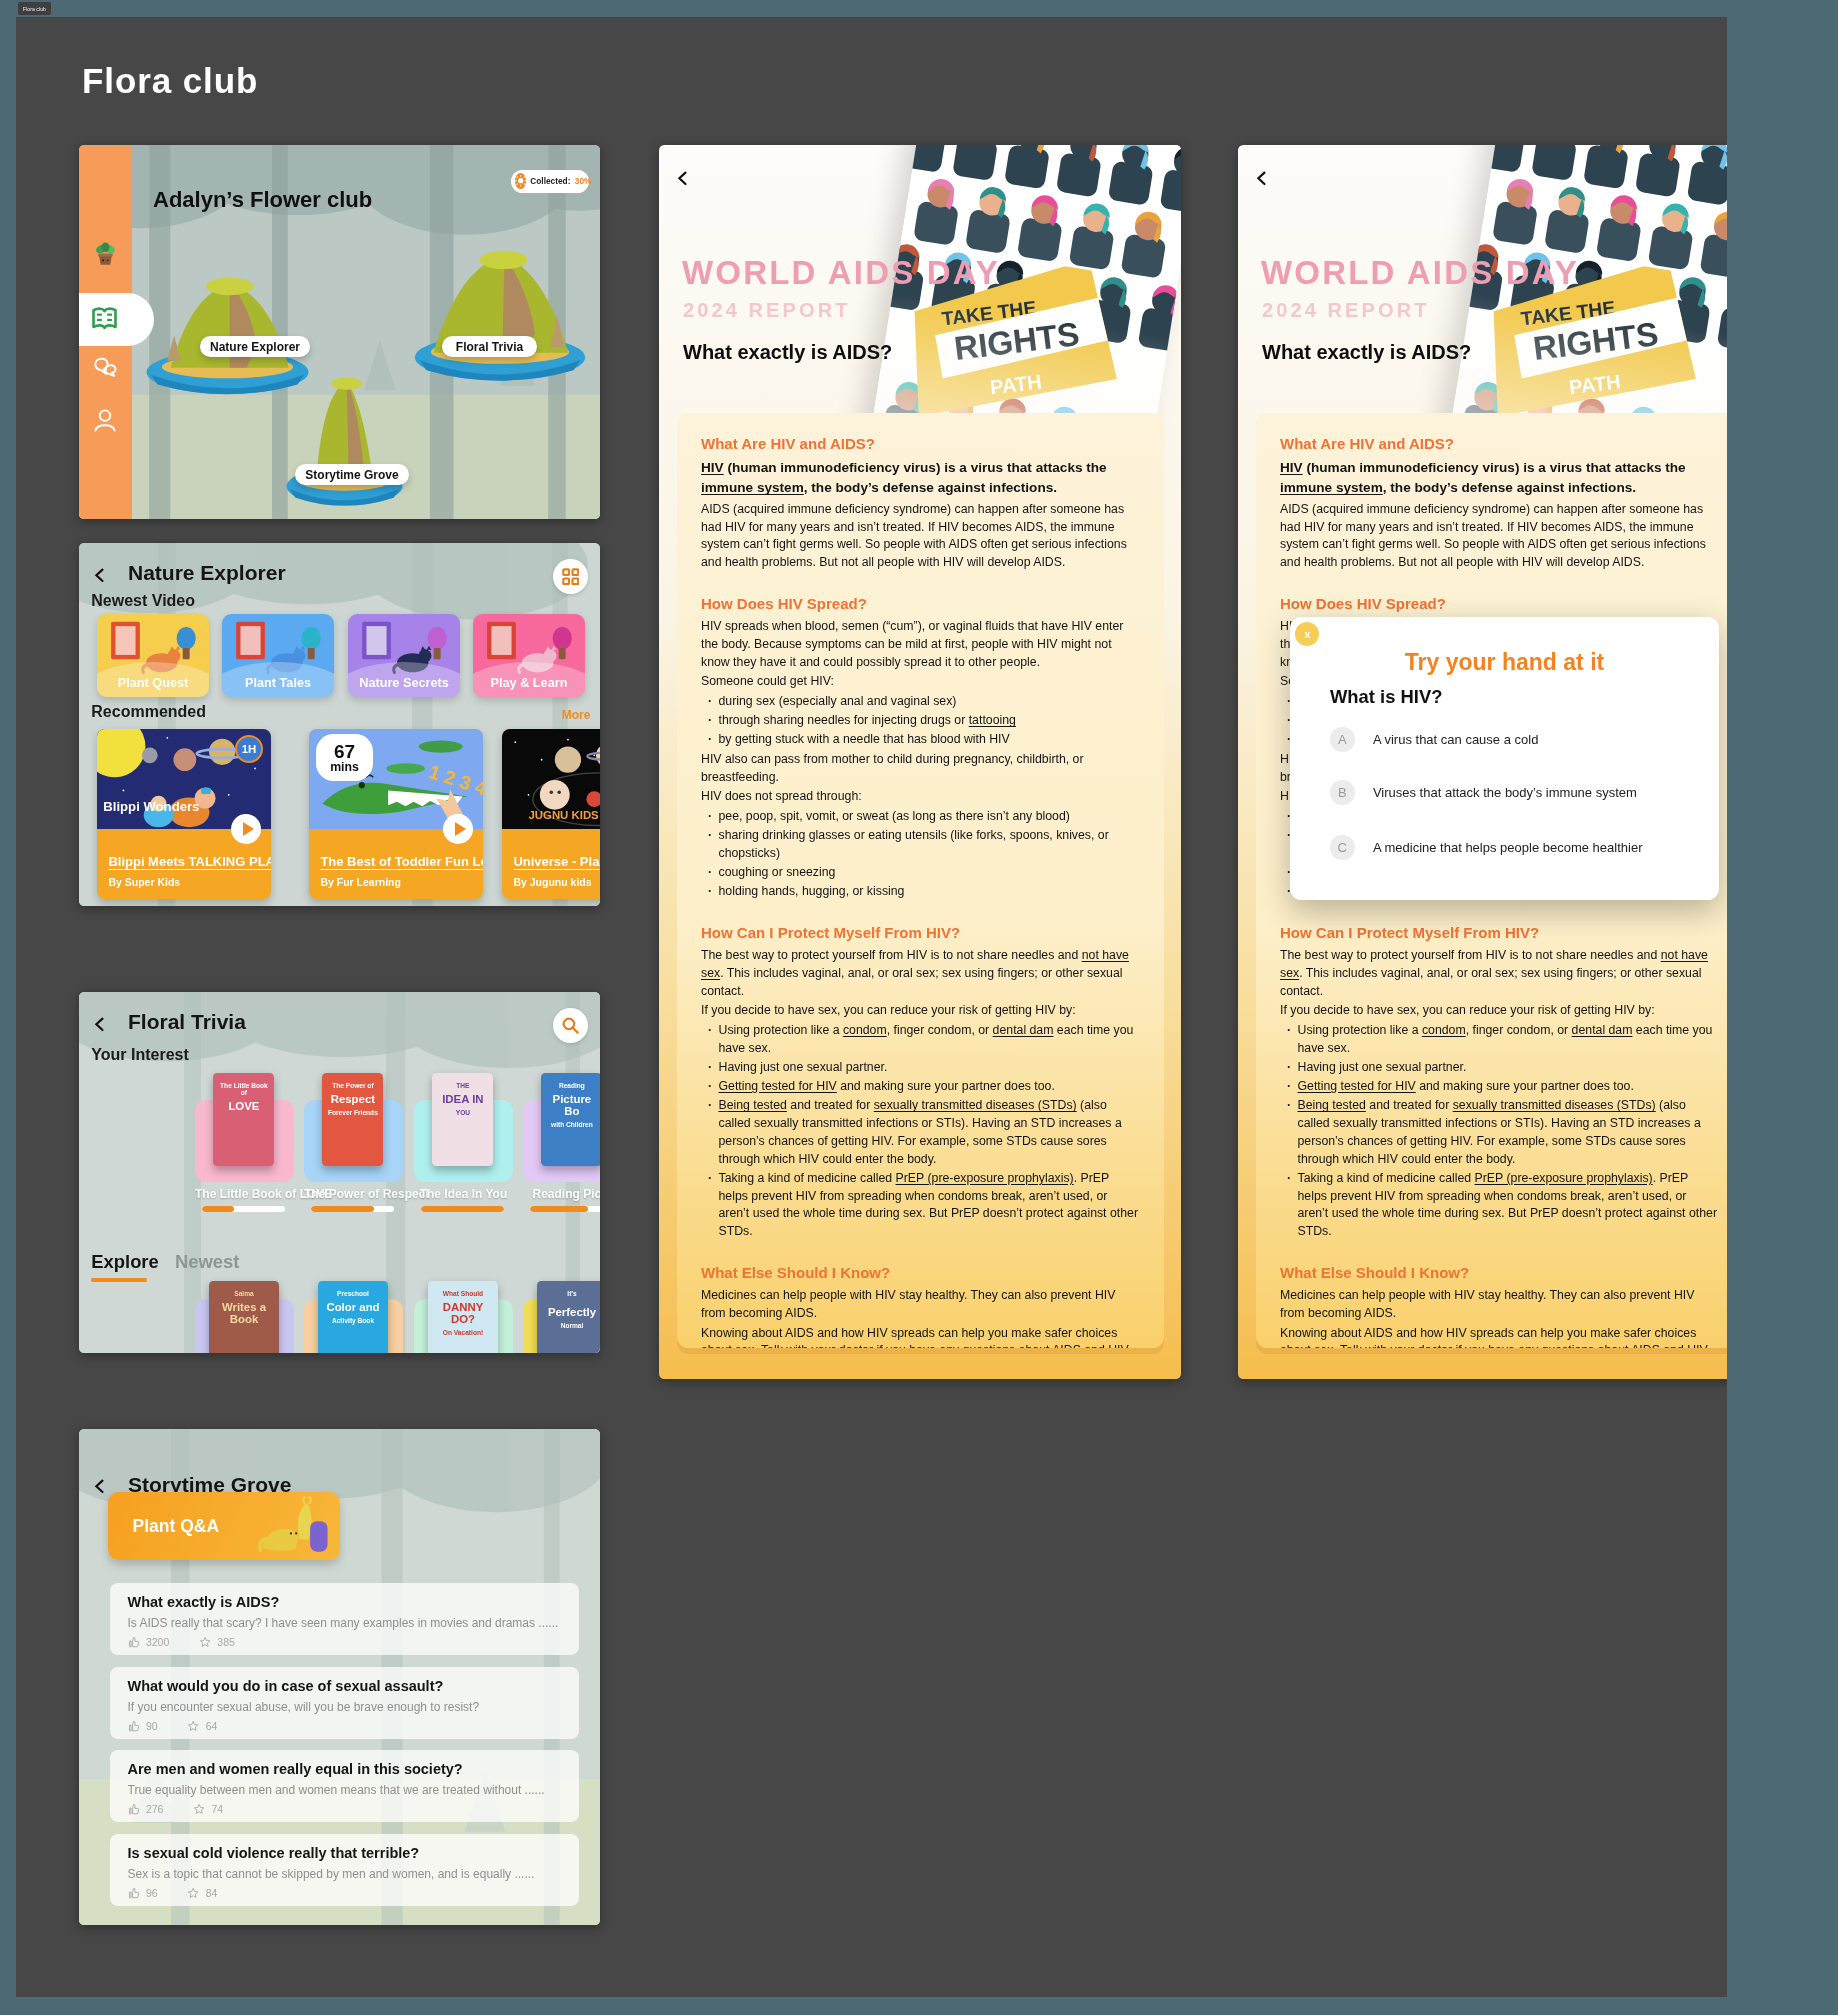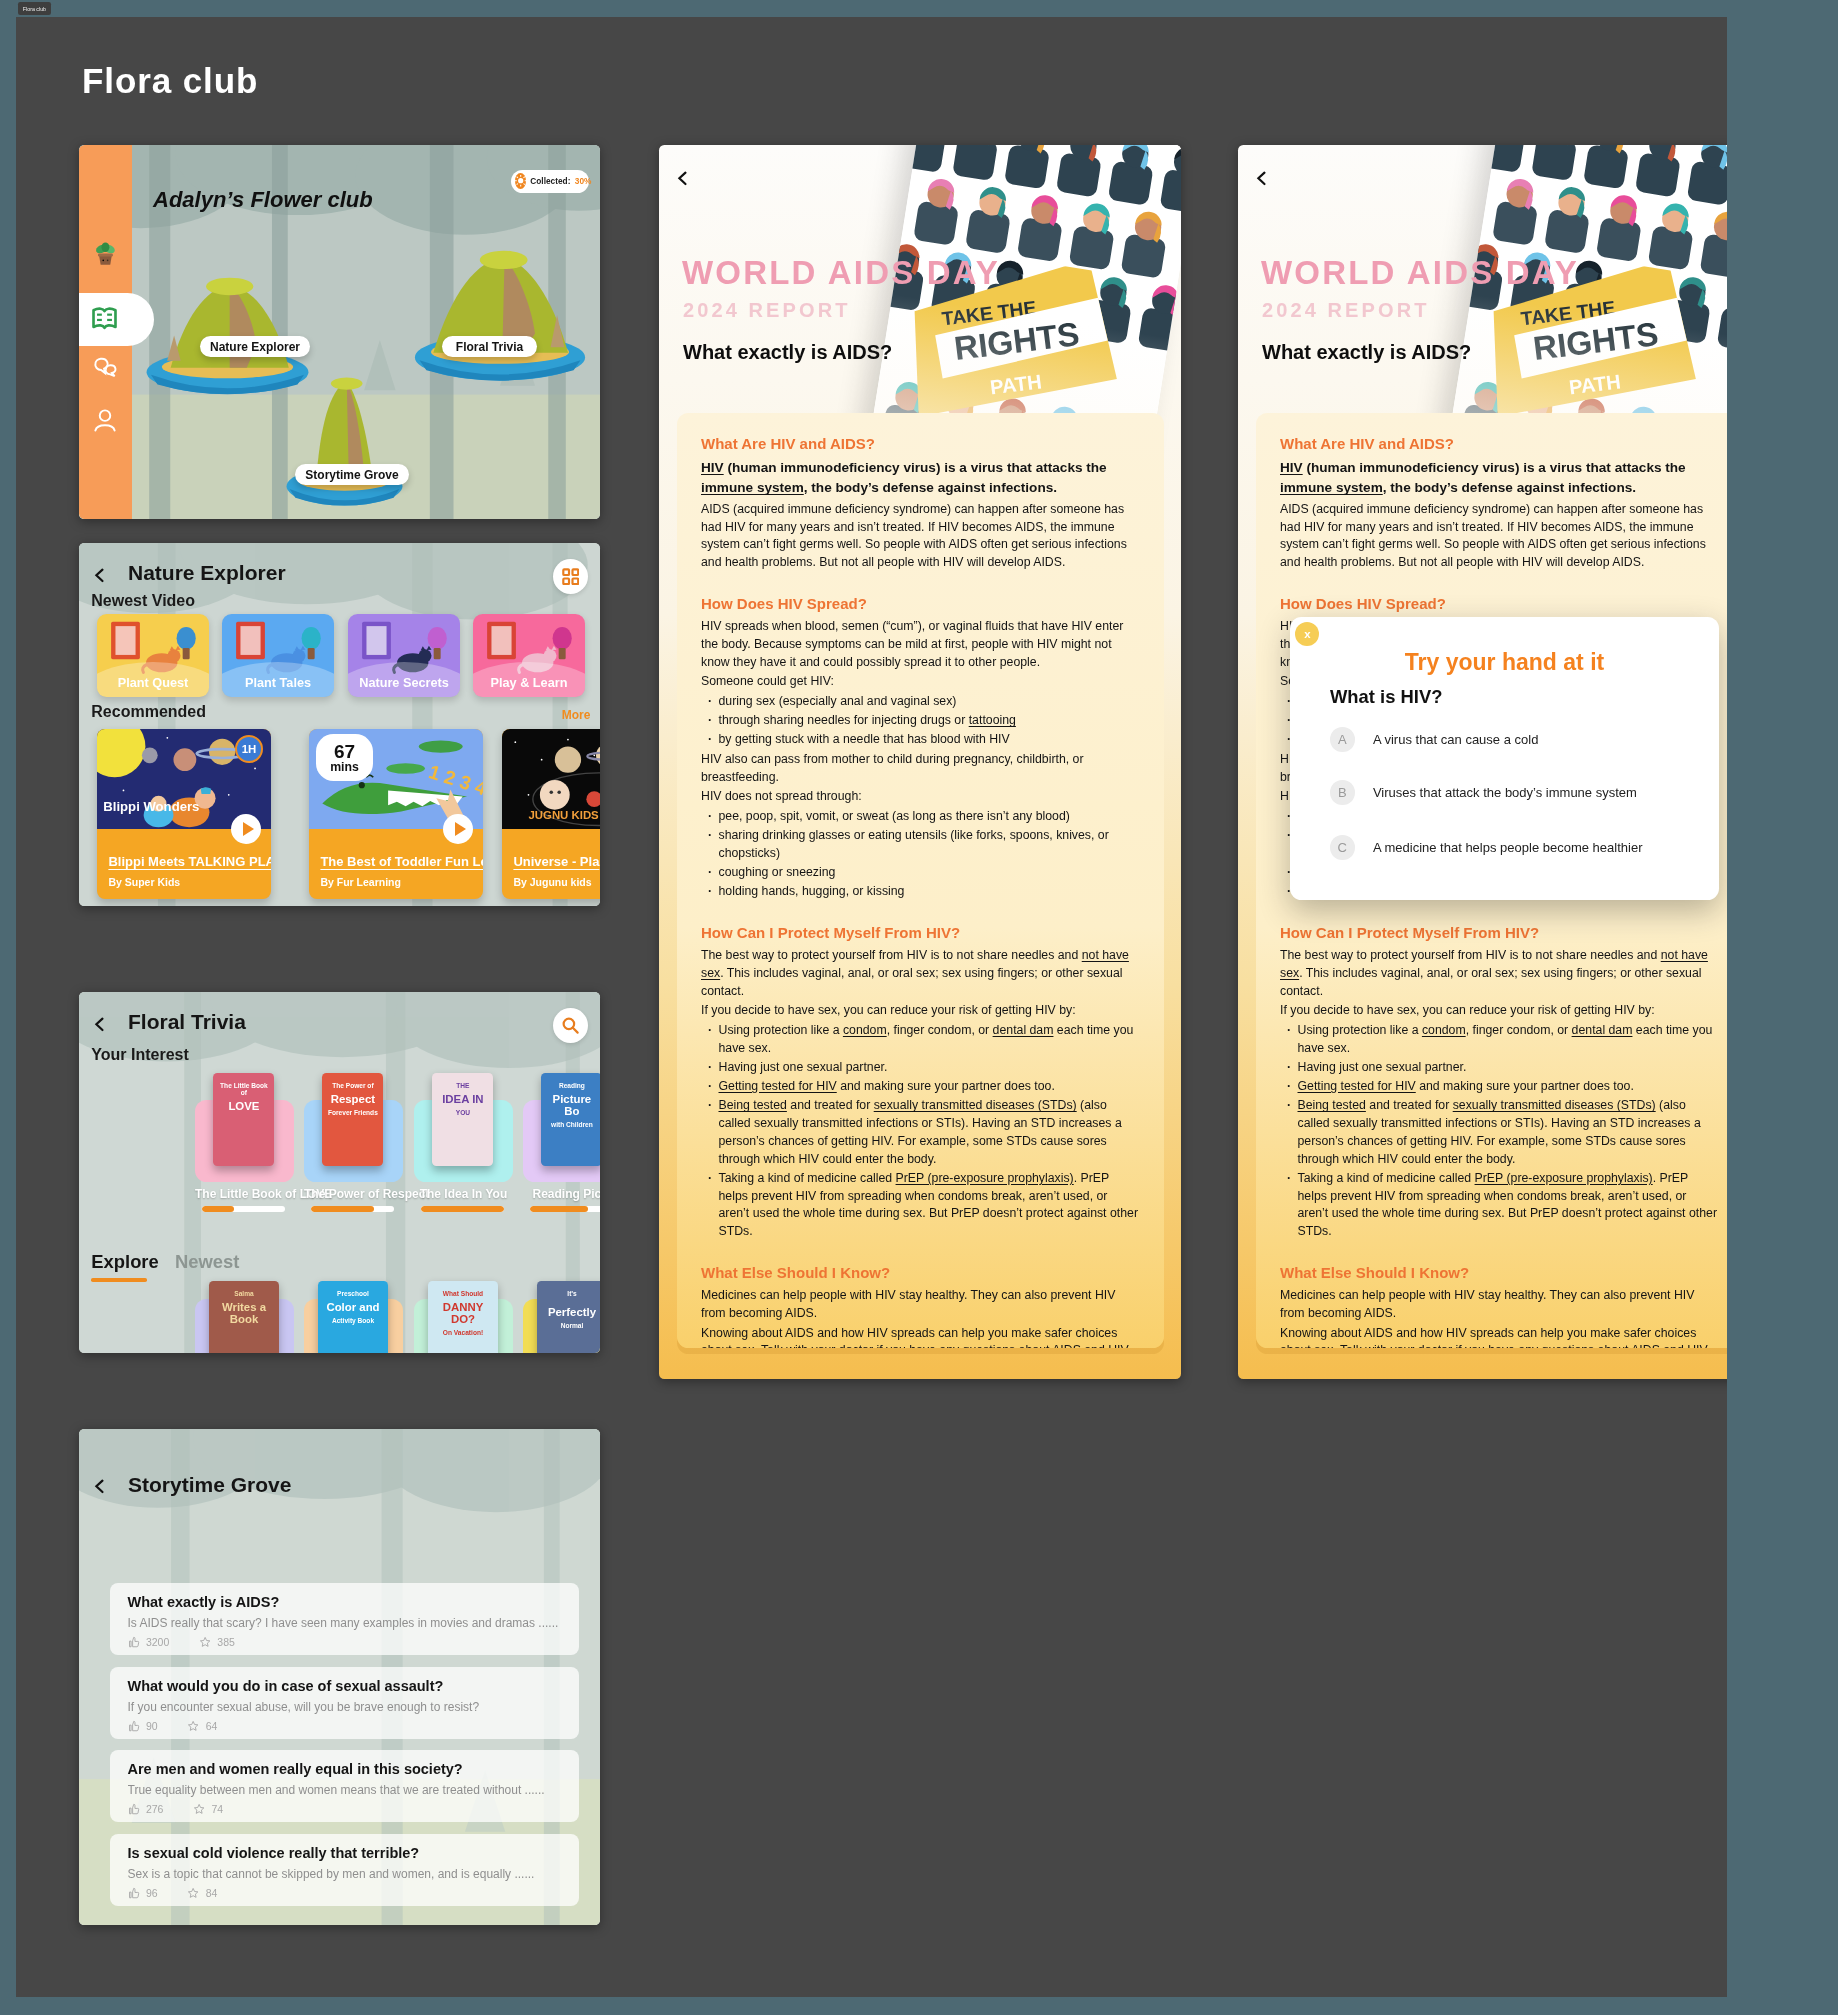--- a/index.html
+++ b/index.html
@@ -11,21 +11,21 @@
   .forest{position:absolute;inset:0;width:100%;height:100%;}
   .hdr-title{position:absolute;font-weight:bold;color:#151515;}
   .back{position:absolute;width:16.6px;height:16.6px;}
   .circle-btn{position:absolute;background:#fff;border-radius:50%;display:flex;align-items:center;justify-content:center;box-shadow:0 1.8px 4.4px rgba(0,0,0,.12);}
   .sec-label{position:absolute;font-weight:bold;color:#1a1a1a;}
   .more-link{position:absolute;color:#f08c1f;font-weight:bold;}
   
   .sidebar{position:absolute;left:0;top:0;bottom:0;width:53px;background:#f79c58;border-radius:5.3px 0 0 5.3px;z-index:5;}
   .side-blob{position:absolute;left:0;top:148px;width:75px;height:53px;background:#fff;border-radius:0 27px 27px 0;}
   .side-ic{position:absolute;left:12.3px;width:28px;height:28px;}
-  .home-title{position:absolute;left:74px;top:42px;font-size:22px;font-weight:bold;color:#101010;z-index:4;font-style:italic;}
+  .home-title{position:absolute;left:74px;top:42px;font-size:22px;font-weight:bold;color:#101010;z-index:4;}
   .collected{position:absolute;left:432px;top:24.5px;width:78px;height:23px;background:#fff;border-radius:11.4px;display:flex;align-items:center;gap:4.4px;padding-left:3.5px;box-sizing:border-box;z-index:6;}
   .collected .sun{width:16.6px;height:16.6px;border-radius:50%;background:#f0861f;display:flex;align-items:center;justify-content:center;}
   .collected .t1{font-size:8.3px;font-weight:bold;color:#222;}
   .collected .t2{font-size:8.3px;font-weight:bold;color:#f0861f;}
   .btn-pill{position:absolute;background:#fff;border-radius:13px;display:flex;align-items:center;justify-content:center;font-weight:bold;color:#141414;font-size:12px;box-shadow:0 3.5px 7px rgba(0,0,0,.2);z-index:6;}
   .island{position:absolute;z-index:3;}
   
   .cat-card{position:absolute;top:71px;width:112px;height:83px;border-radius:9.6px;overflow:hidden;box-shadow:0 3.5px 7px rgba(0,0,0,.15);}
   .cat-hill{position:absolute;left:-15%;width:130%;bottom:-31px;height:66px;border-radius:50%;background:rgba(255,255,255,.28);}
   .cat-label{position:absolute;bottom:7px;width:100%;text-align:center;color:#fff;font-weight:bold;font-size:12.7px;z-index:3;}
@@ -512,20 +512,35 @@
         <g fill="#c2d0c4" opacity="0.7">
             <path d="M120 900 l50 -150 l50 150 z"></path>
             <path d="M880 920 l46 -140 l46 140 z"></path>
           </g>
       </svg>
       <svg class="back" style="left:13px;top:49px;" viewBox="0 0 38 38">
           <polyline points="24,6 10,19 24,32" fill="none" stroke="#111" stroke-width="5" stroke-linecap="round"></polyline>
         </svg>
       <div class="hdr-title" style="left:49px;top:44px;font-size:21px;">Storytime Grove</div>
 
+      <div class="story-btn" style="left:29px;width:232px;">
+        <span class="lb">Plant Q&amp;A</span>
+        <svg class="story-art" viewBox="0 0 190 140">
+          <path d="M120 30 q14 -26 20 0 q8 40 -4 70 l-20 0 q-10 -40 4 -70" fill="#e8d44e"></path>
+          <g stroke="#e8d44e" stroke-width="5" fill="none">
+              <path d="M128 18 q-8 -14 2 -16"></path>
+              <path d="M138 18 q8 -14 -2 -16"></path>
+            </g>
+          <rect x="140" y="58" width="40" height="70" rx="16" fill="#7d63d0"></rect>
+          <path d="M30 120 q10 -40 44 -44 q30 -4 40 20 l-8 26 q-40 8 -76 -2" fill="#e8cb42"></path>
+          <path d="M36 98 q-16 10 -10 26" stroke="#e8cb42" stroke-width="9" fill="none" stroke-linecap="round"></path>
+          <circle cx="96" cy="86" r="2.6" fill="#333"></circle>
+            <circle cx="108" cy="86" r="2.6" fill="#333"></circle>
+        </svg>
+      </div>
 
       <div id="qa-list">
           <div class="qa-card" style="top: 154px;">
             <div class="qa-title">What exactly is AIDS?</div>
             <div class="qa-sub">Is AIDS really that scary?  I have seen many examples in movies and dramas ......</div>
             <div class="qa-meta">
               <svg width="12.3" height="12.3" viewBox="0 0 24 24">
                 <path d="M3 21 h3 V10 H3 z M9 21 h8.5 c1 0 1.8 -.7 2 -1.6 l1.3 -6.6 A1.8 1.8 0 0 0 19 10.6 h-5.4 V5 A2.4 2.4 0 0 0 11.2 2.6 L9 9.4 z" fill="none" stroke="#a8a8a8" stroke-width="1.8" stroke-linejoin="round"></path>
               </svg>
               <span>3200</span>

